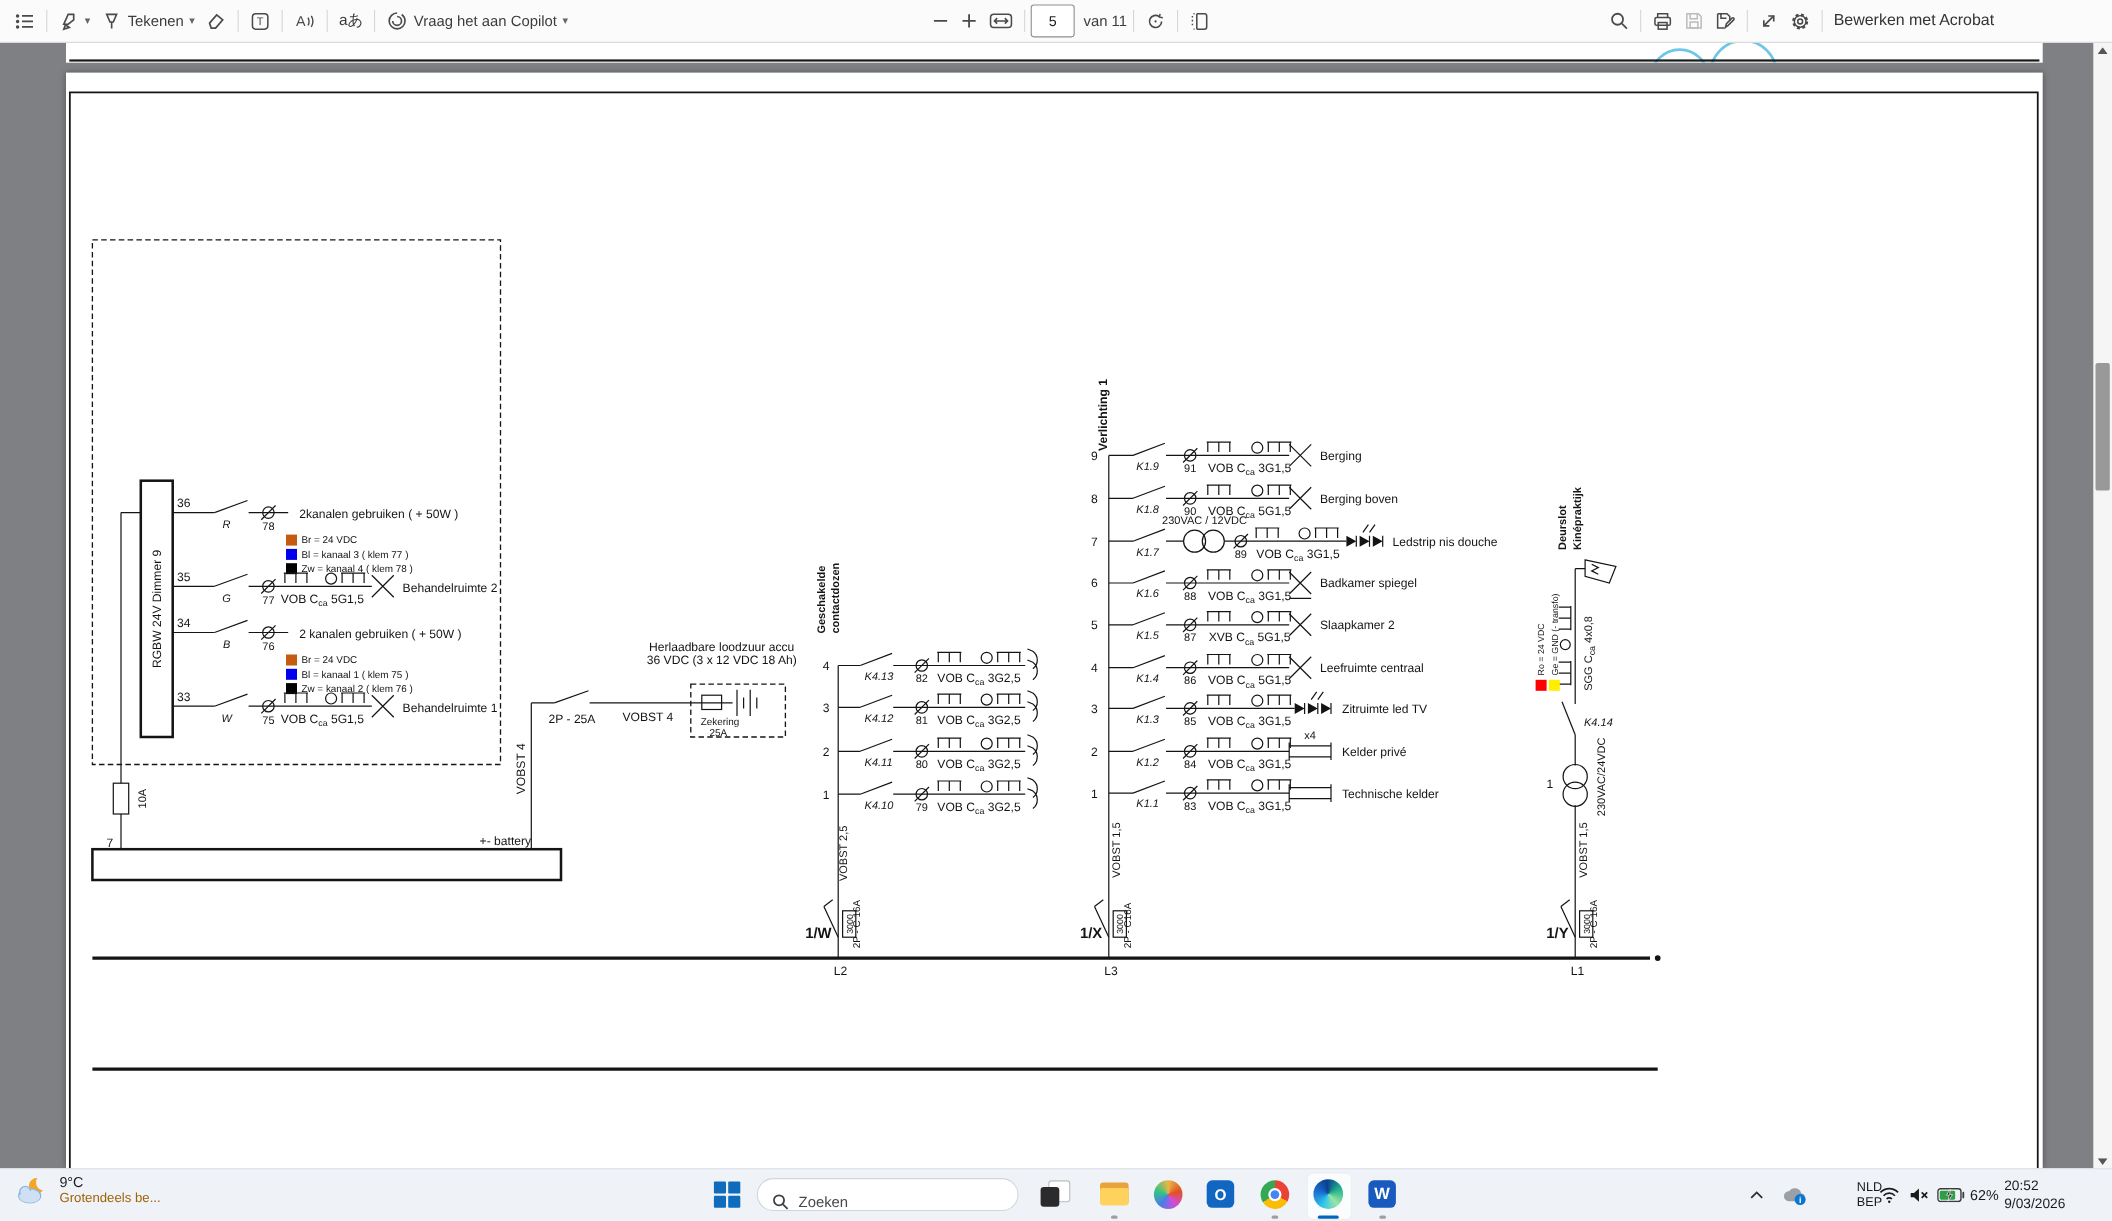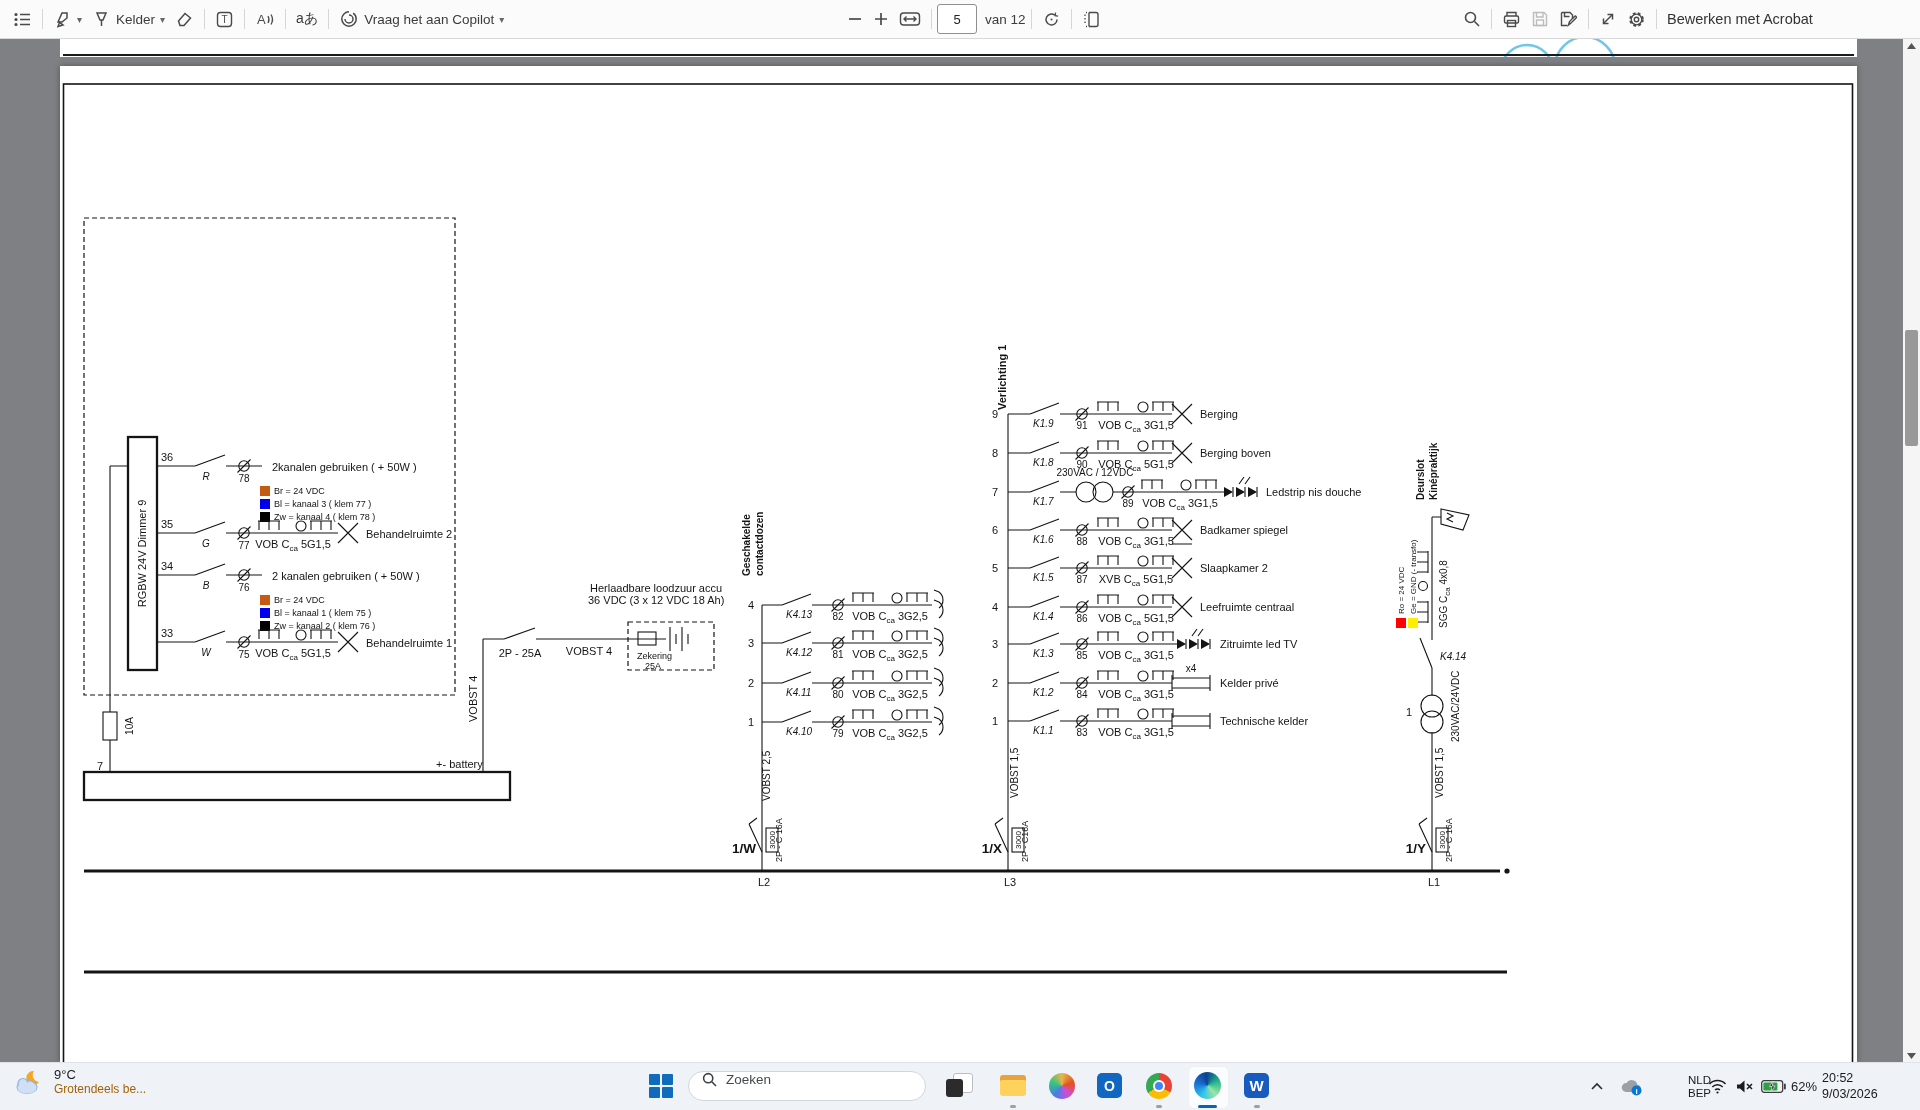--- a/index.html
+++ b/index.html
@@ -32,21 +32,21 @@
   .sbar{position:absolute;right:0;top:38px;width:17px;height:1025px;background:#f5f5f5;z-index:5;}
   .sthumb{position:absolute;left:2px;top:292px;width:13px;height:116px;background:#999;border-radius:2px;}
   .sarrow{position:absolute;left:0;width:17px;height:15px;display:flex;align-items:center;justify-content:center;color:#555;font-size:9px;}
   
   .taskbar{position:absolute;left:0;bottom:0;width:1920px;height:47px;background:#eff3f8;border-top:1px solid #dde2e8;z-index:10;}
   .weather{position:absolute;left:14px;top:4px;display:flex;align-items:flex-end;gap:8px;}
   .wtxt1{font-size:13px;color:#1b1b1b;line-height:15px;}
   .wtxt2{font-size:12px;color:#a16207;line-height:15px;}
   .winlogo{position:absolute;left:649px;top:11px;width:24px;height:24px;display:grid;grid-template-columns:11px 11px;grid-template-rows:11px 11px;gap:2px;}
   .winlogo div{background:#0f6cbd;border-radius:1px;}
-  .searchpill{position:absolute;left:688px;top:8px;width:238px;height:30px;background:#fff;border:1px solid #d2d6dc;border-radius:16px;display:flex;align-items:flex-start;gap:9px;padding-left:13px;box-sizing:border-box;}
+  .searchpill{position:absolute;left:688px;top:8px;width:238px;height:30px;background:#fff;border:1px solid #d2d6dc;border-radius:16px;display:flex;align-items:flex-end;gap:9px;padding-left:13px;box-sizing:border-box;}
   .searchpill span{font-size:13.5px;color:#46494d;}
   .tico{position:absolute;top:10px;width:27px;height:27px;}
   .appdot{position:absolute;bottom:2px;width:6px;height:3px;border-radius:2px;background:#9aa0a6;}
   .edgebox{position:absolute;left:1188px;top:3px;width:39px;height:41px;background:rgba(255,255,255,.75);border:1px solid rgba(0,0,0,.05);border-radius:6px;}
   .edgebar{position:absolute;left:1198px;bottom:2px;width:19px;height:3px;border-radius:2px;background:#0067c0;}
   .tray{position:absolute;top:0;height:47px;display:flex;align-items:center;}
   .lang{font-size:11.5px;color:#1b1b1b;text-align:center;line-height:13px;}
   .pct{font-size:13px;color:#1b1b1b;}
   .clock{position:absolute;left:1822px;top:7px;width:80px;font-size:12.5px;color:#1b1b1b;line-height:16px;}
   
@@ -91,21 +91,21 @@
         </span>
         <span class="chev">▾</span>
       </div>
       <div class="tbb">
         <span>
           <svg width="19" height="19" viewBox="0 0 19 19" fill="none" stroke="#4a4a4a" stroke-width="1.5">
               <path d="M5,3 L14,3 L11,10 L8,10 Z"></path>
               <path d="M9.5,10 L9.5,16"></path>
             </svg>
         </span>
-        <span class="tb-label">Kelder</span>
+        <span class="tb-label">Tekenen</span>
         <span class="chev">▾</span>
       </div>
       <div class="tbb">
         <span>
           <svg width="19" height="19" viewBox="0 0 19 19" fill="none" stroke="#4a4a4a" stroke-width="1.5">
               <path d="M3.5,11 L10,3.5 L15.5,8 L9,15.5 L5,15.5 Z"></path>
             </svg>
         </span>
       </div>
       <div class="sep"></div>
@@ -156,21 +156,21 @@
           </svg>
       </div>
       <div class="tbb">
         <svg width="22" height="18" viewBox="0 0 22 18" fill="none" stroke="#4a4a4a" stroke-width="1.4">
             <rect x="1.5" y="3" width="19" height="12" rx="3"></rect>
             <path d="M5,9 H17 M7.5,6.5 L5,9 L7.5,11.5 M14.5,6.5 L17,9 L14.5,11.5"></path>
           </svg>
       </div>
       <div class="sep"></div>
       <input class="pageinput" value="5" style="">
-      <span class="tb-label" style="margin-left:8px;">van 12</span>
+      <span class="tb-label" style="margin-left:8px;">van 11</span>
       <div class="sep"></div>
       <div class="tbb">
         <svg width="19" height="19" viewBox="0 0 19 19" fill="none" stroke="#4a4a4a" stroke-width="1.5">
             <path d="M15,9.5 a5.5,5.5 0 1 1 -2.2,-4.4"></path>
             <path d="M13.6,2.6 L13.1,5.6 L16.1,6.1" stroke-width="1.3"></path>
             <circle cx="9.5" cy="9.5" r="1" fill="#4a4a4a" stroke="none"></circle>
           </svg>
       </div>
       <div class="sep"></div>
       <div class="tbb">

